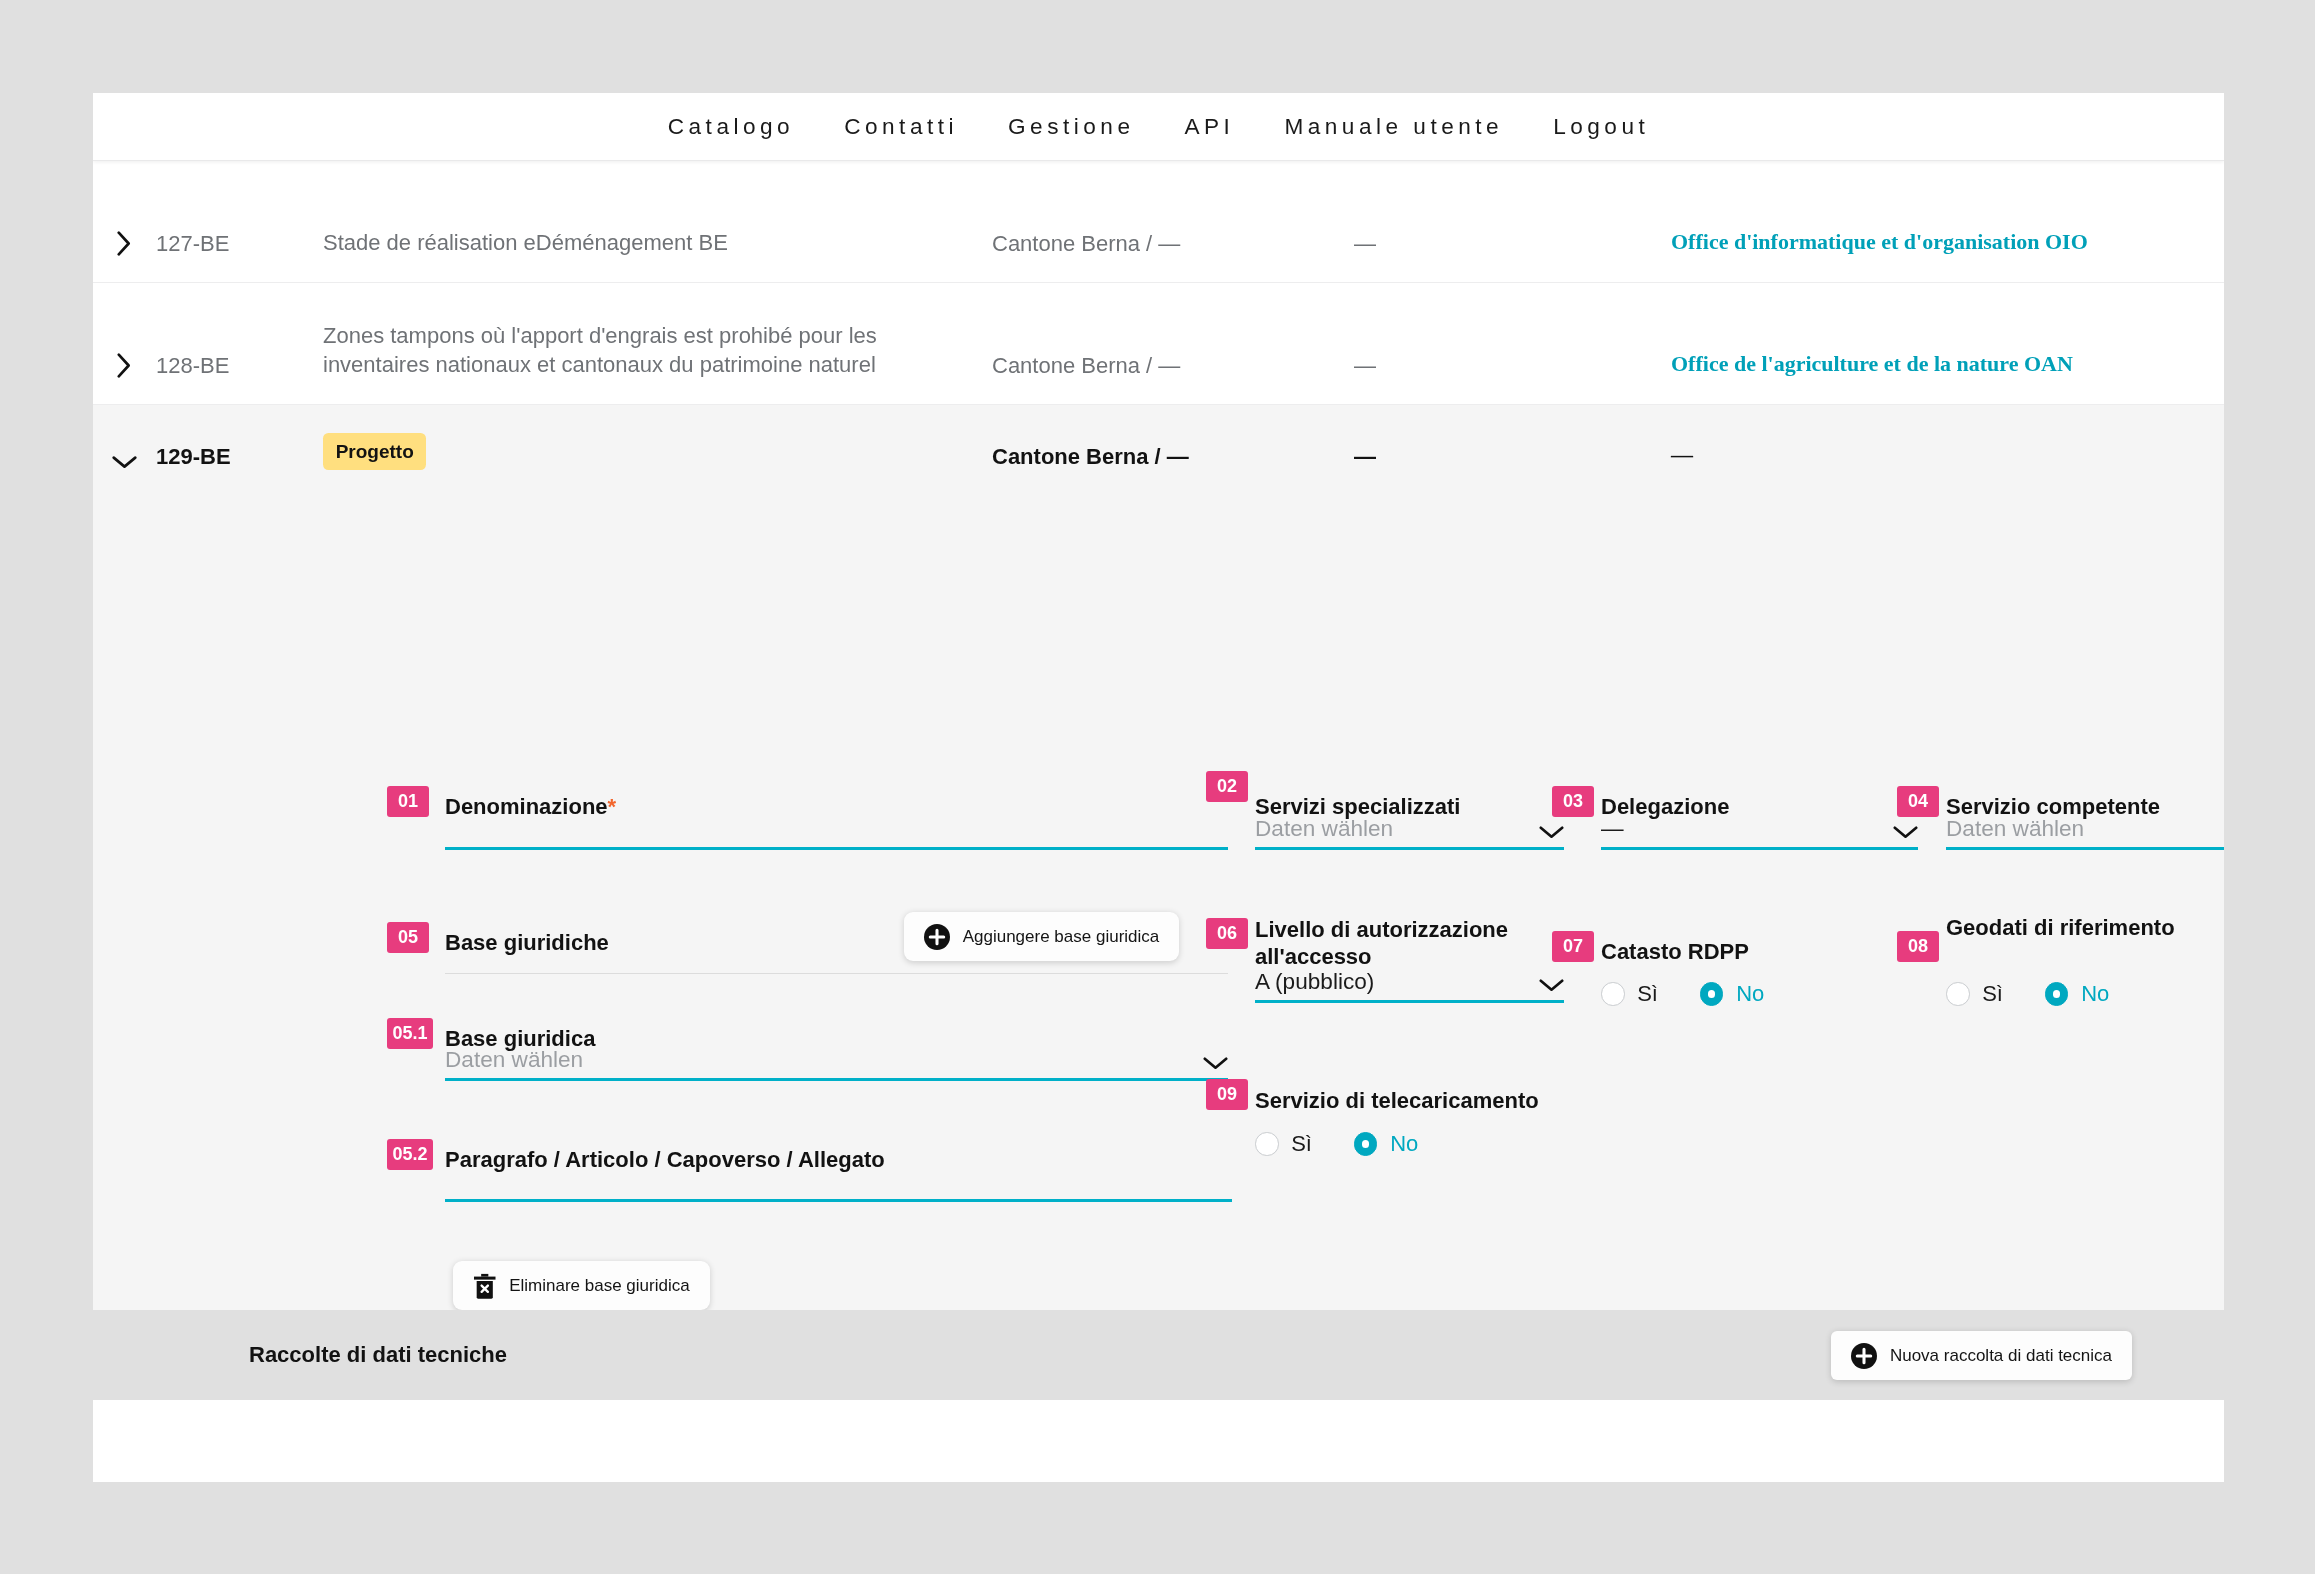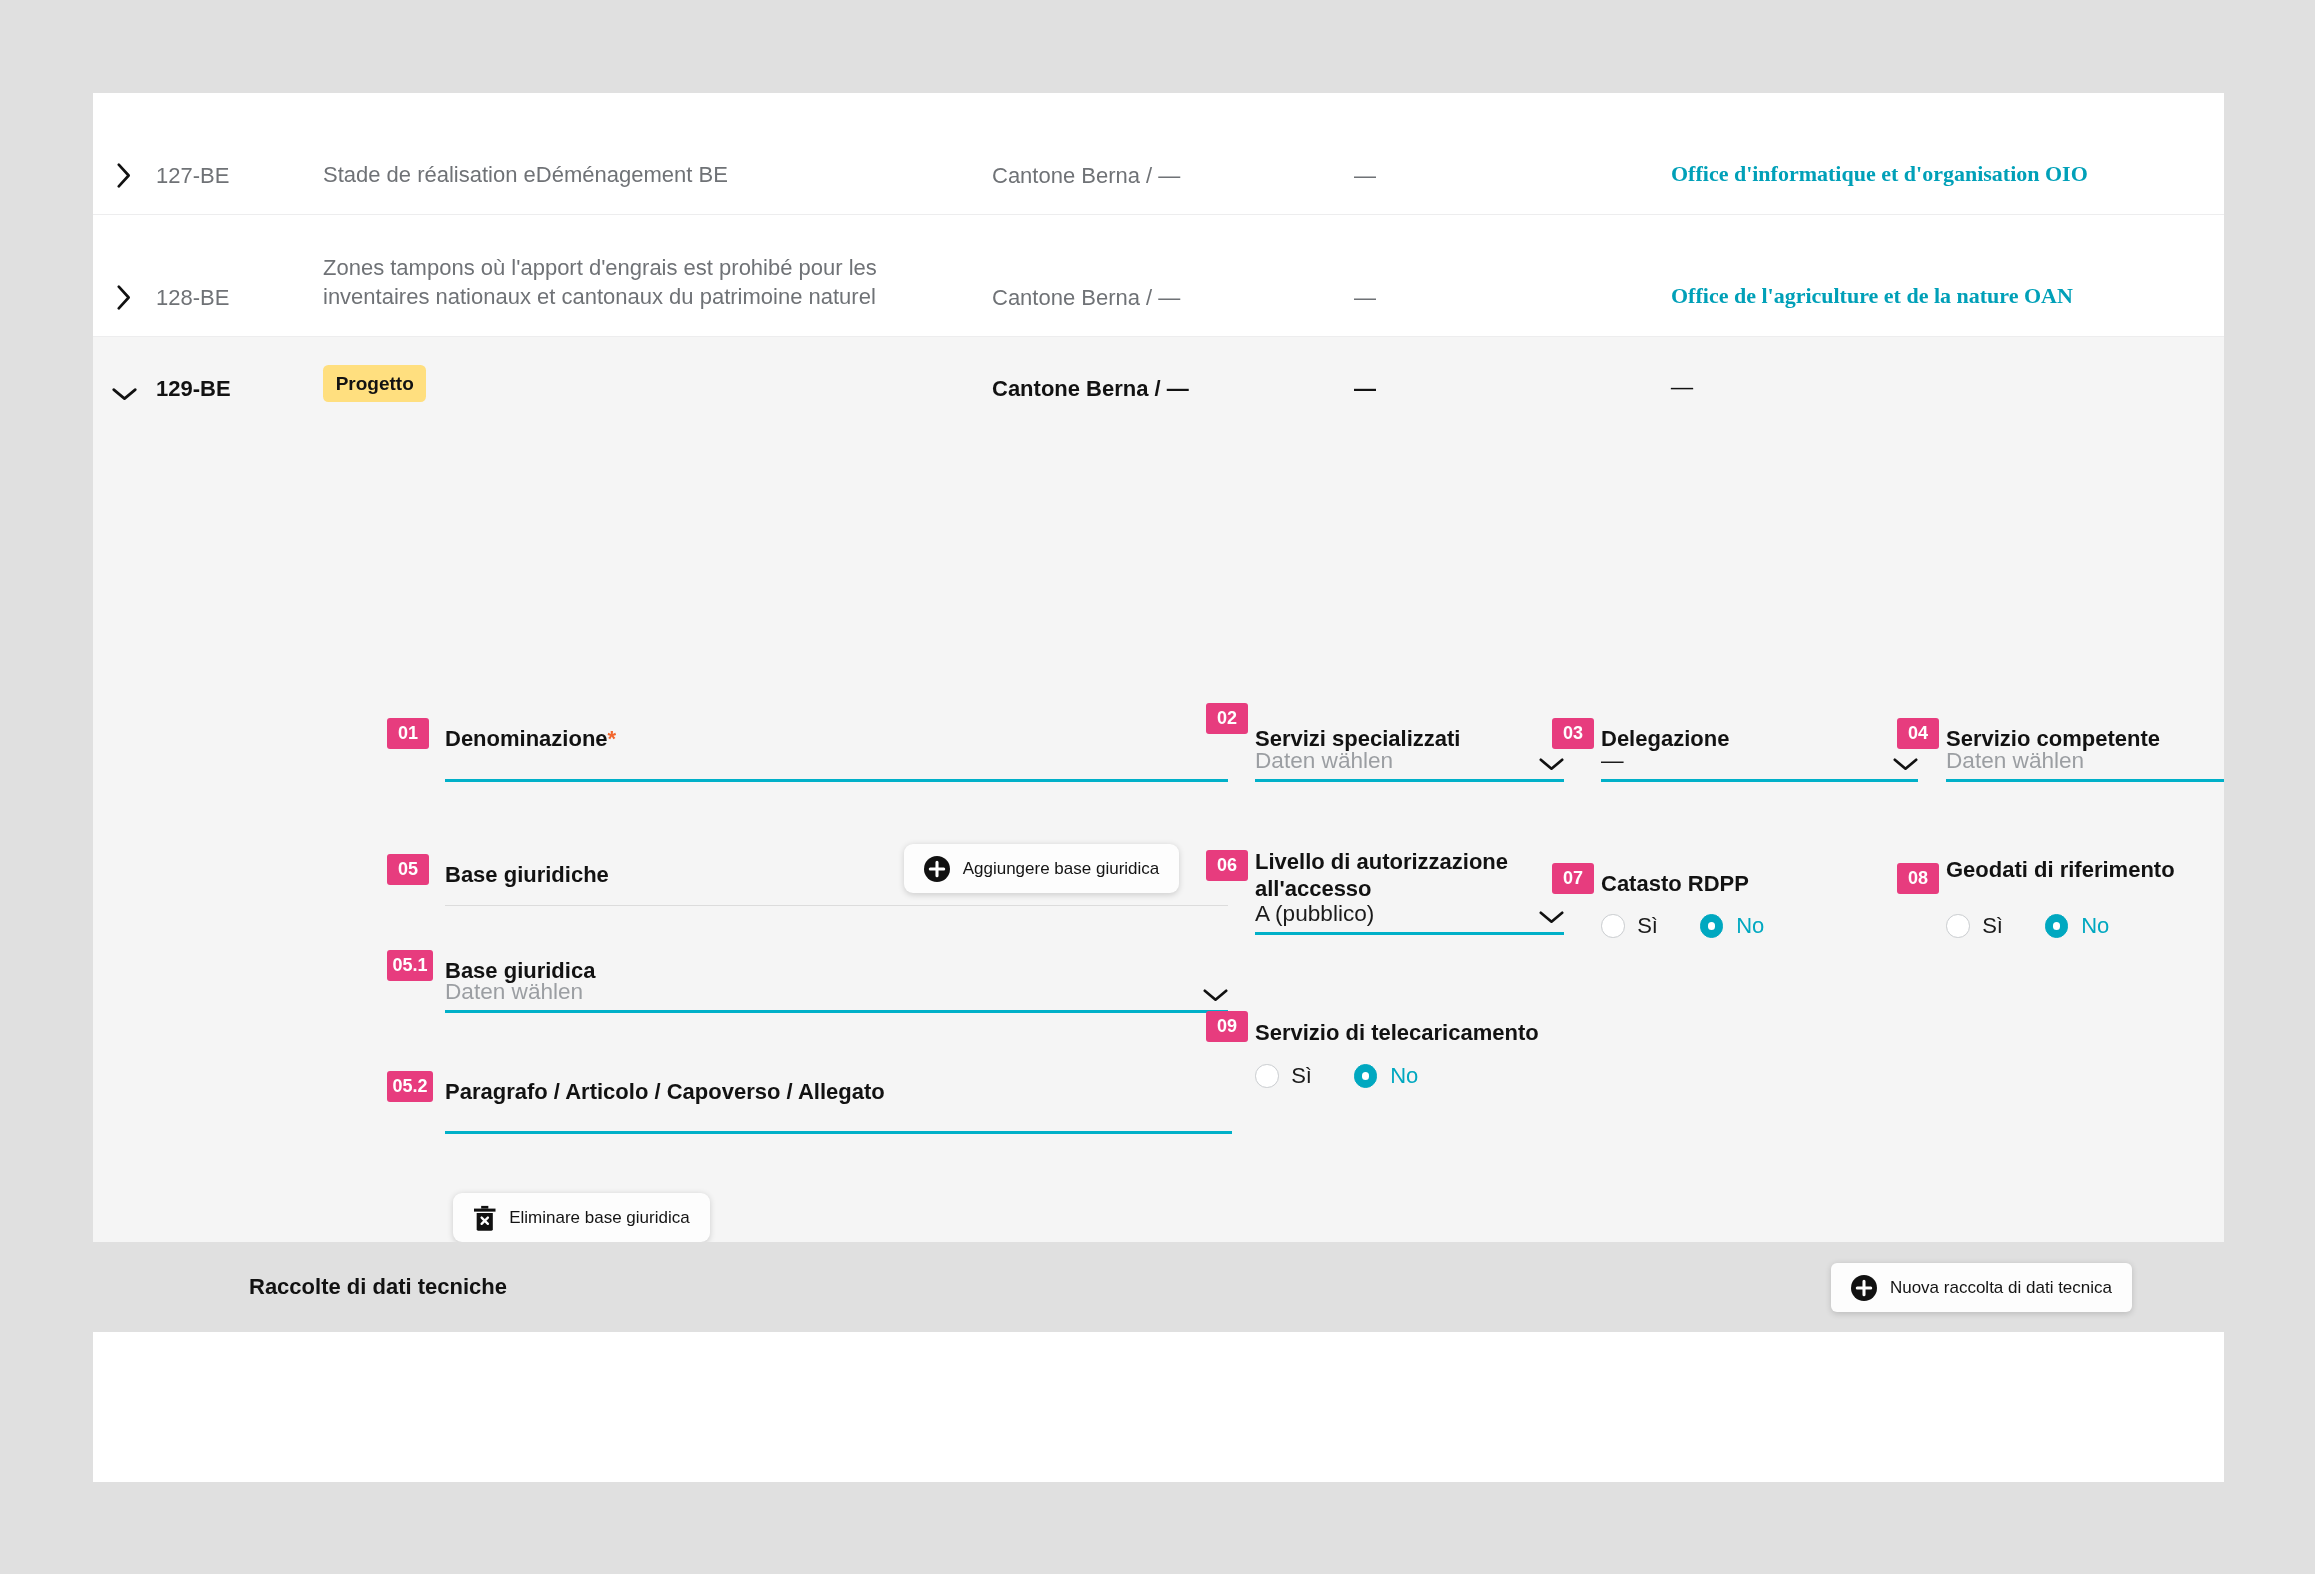--- a/index.html
+++ b/index.html
@@ -150,20 +150,28 @@
     background:#e0e0e0;
     display:flex;align-items:center;
   }
   .bottombar .btitle{font-size:22px;font-weight:bold;color:#121212;margin-left:156px;}
 </style>
 </head>
 <body>
 
 <div class="app">
 
+  <div class="navbar">
+    <div class="nav-item">Catalogo</div>
+    <div class="nav-item">Contatti</div>
+    <div class="nav-item">Gestione</div>
+    <div class="nav-item">API</div>
+    <div class="nav-item">Manuale utente</div>
+    <div class="nav-item">Logout</div>
+  </div>
 
   <div class="rows">
 
     <div class="row" style="height:71px;">
       <div class="c-caret">
         <svg width="16.3" height="27" viewBox="0 0 18 30">
             <path d="M3 3 L14 15 L3 27" stroke="#111" stroke-width="3" fill="none" stroke-linecap="round" stroke-linejoin="round"></path>
           </svg>
       </div>
       <div class="c-id">127-BE</div>
@@ -302,21 +310,21 @@
           <span class="rdot"></span>
           <span class="rlabel">Sì</span>
         </span>
         <span class="radio">
           <span class="rdot on"></span>
           <span class="rlabel on">No</span>
         </span>
       </div>
 
       <div class="step" style="left:1804px;top:436px;">08</div>
-      <div class="lbl" style="left:1853px;top:430px;">Geodati di riferimento</div>
+      <div class="lbl" style="left:1853px;top:420px;">Geodati di riferimento</div>
       <div class="radio-group" style="left:1853px;top:486px;">
         <span class="radio">
           <span class="rdot"></span>
           <span class="rlabel">Sì</span>
         </span>
         <span class="radio">
           <span class="rdot on"></span>
           <span class="rlabel on">No</span>
         </span>
       </div>

